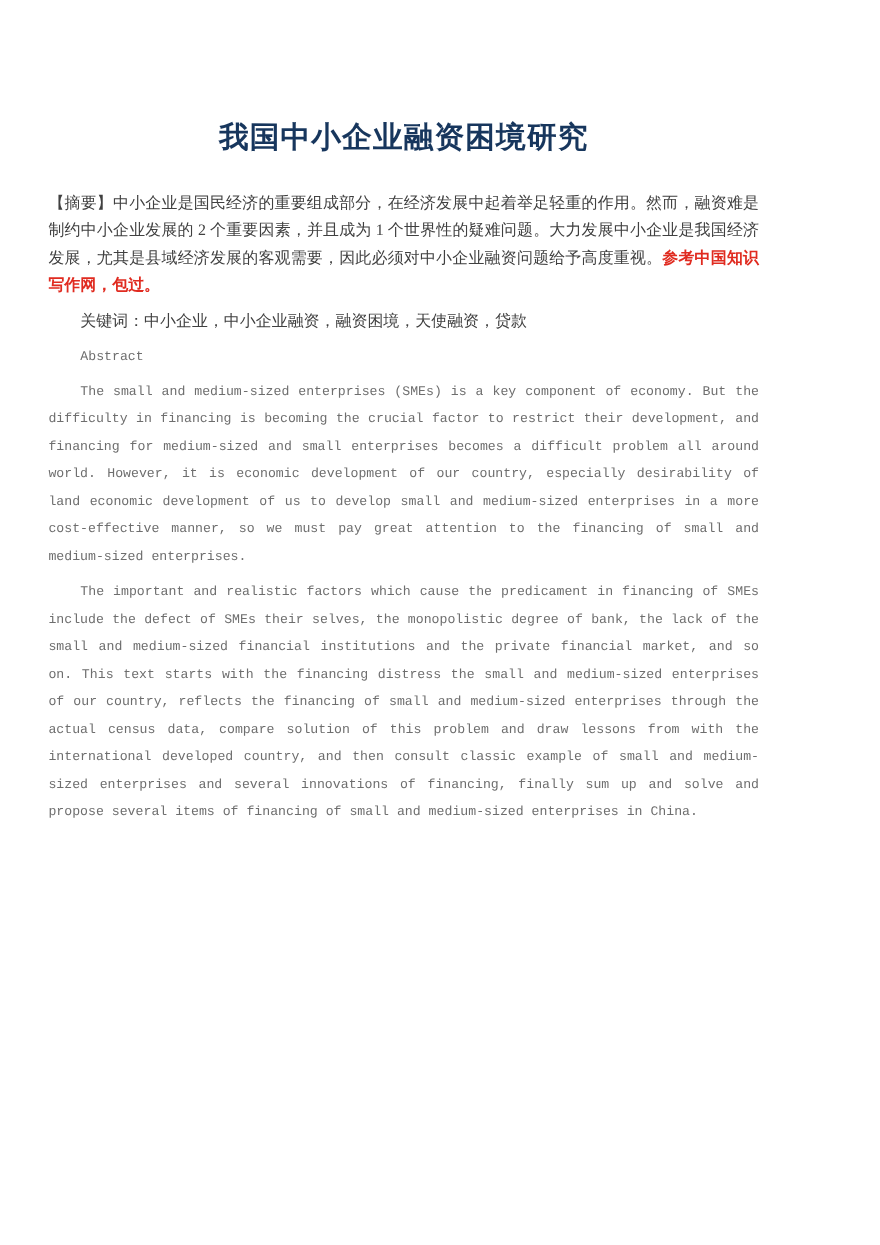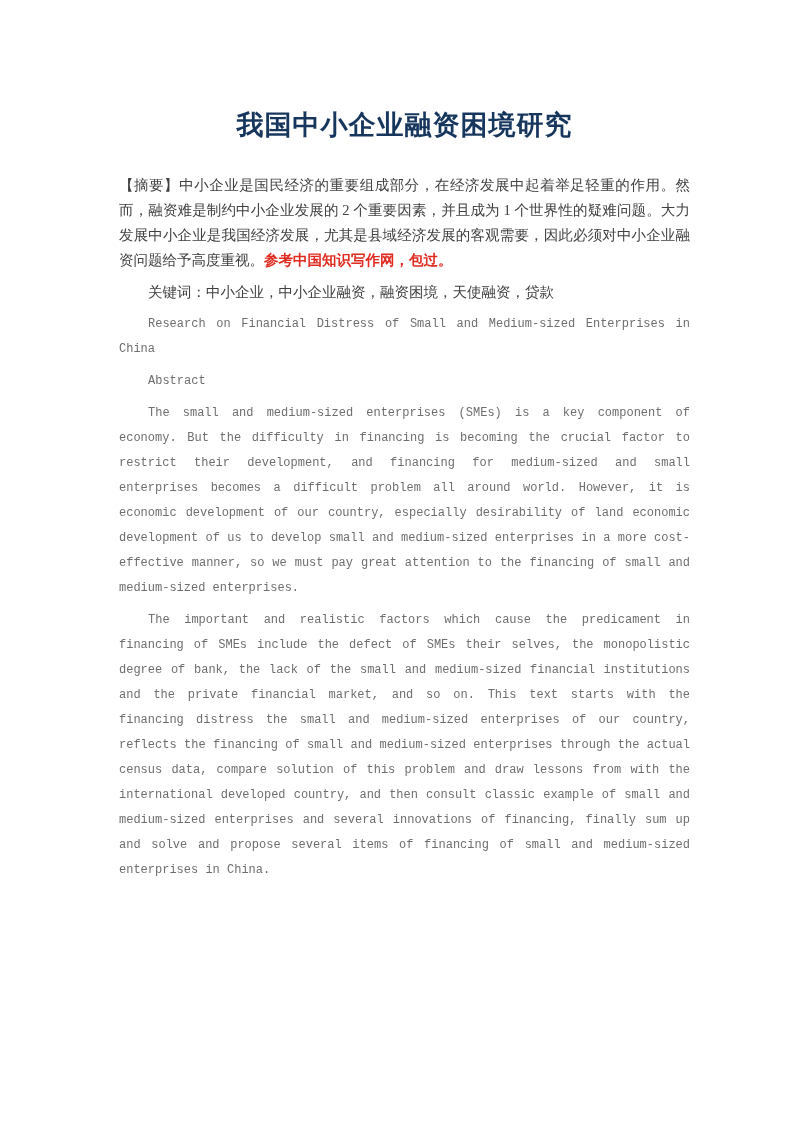--- a/index.html
+++ b/index.html
@@ -9,21 +9,21 @@
   }
   body {
     width: 800px;
     height: 1132px;
     overflow: hidden;
   }
   .page {
     box-sizing: border-box;
     width: 800px;
     height: 1132px;
-    padding: 110px 110px 0 119px;
+    padding: 110px 110px 0 44px;
     background: #ffffff;
   }
   .doc-title {
     margin: 0 0 33px 0;
     font-family: "Liberation Sans", "DejaVu Sans", sans-serif;
     font-weight: bold;
     font-size: 27px;
     line-height: 30px;
     letter-spacing: 1px;
     color: #17365D;
@@ -58,21 +58,20 @@
 
 <div class="page">
 
   <h1 class="doc-title">我国中小企业融资困境研究</h1>
 
   <p class="cn"><span>【摘要】中小企业是国民经济的重要组成部分，在经济发展中起着举足轻重的作用。然而，融资难是制约中小企业发展的 2 个重要因素，并且成为 1 个世界性的疑难问题。大力发展中小企业是我国经济发展，尤其是县域经济发展的客观需要，因此必须对中小企业融资问题给予高度重视。</span><span class="promo">参考中国知识写作网，包过。</span></p>
 
 
   <p class="cn indent">关键词：中小企业，中小企业融资，融资困境，天使融资，贷款</p>
 
-  <p class="en indent">Research on Financial Distress of Small and Medium-sized Enterprises in China</p>
 
   <p class="en indent">Abstract</p>
 
   <p class="en indent">The small and medium-sized enterprises (SMEs) is a key component of economy. But the difficulty in financing is becoming the crucial factor to restrict their development, and financing for medium-sized and small enterprises becomes a difficult problem all around world. However, it is economic development of our country, especially desirability of land economic development of us to develop small and medium-sized enterprises in a more cost-effective manner, so we must pay great attention to the financing of small and medium-sized enterprises.</p>
 
   <p class="en indent">The important and realistic factors which cause the predicament in financing of SMEs include the defect of SMEs their selves, the monopolistic degree of bank, the lack of the small and medium-sized financial institutions and the private financial market, and so on. This text starts with the financing distress the small and medium-sized enterprises of our country, reflects the financing of small and medium-sized enterprises through the actual census data, compare solution of this problem and draw lessons from with the international developed country, and then consult classic example of small and medium-sized enterprises and several innovations of financing, finally sum up and solve and propose several items of financing of small and medium-sized enterprises in China.</p>
 
 </div>
 
 </body></html>

